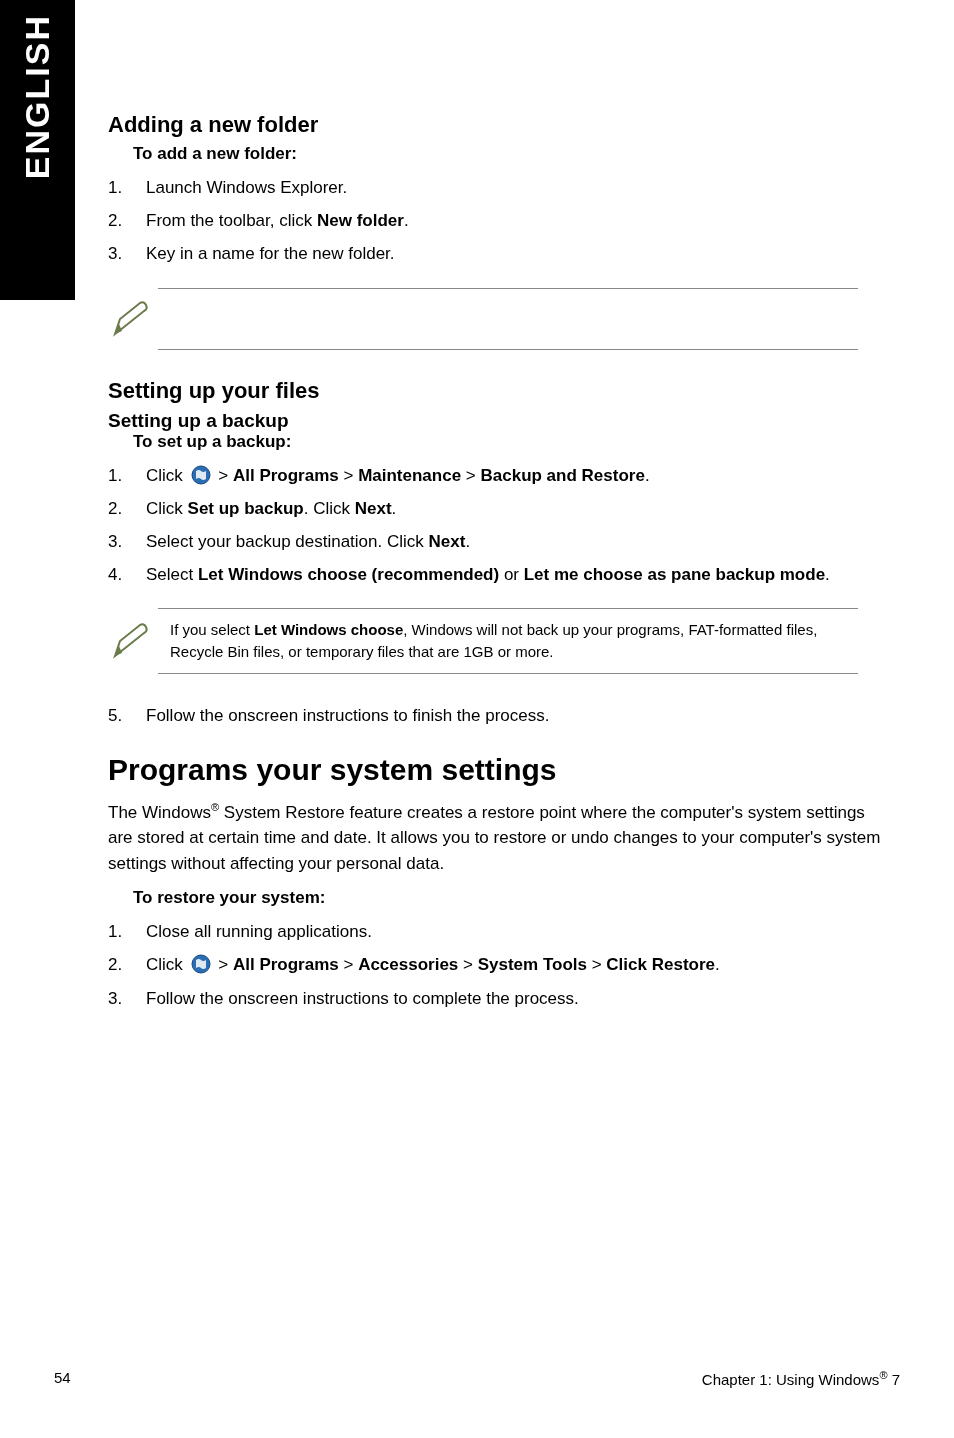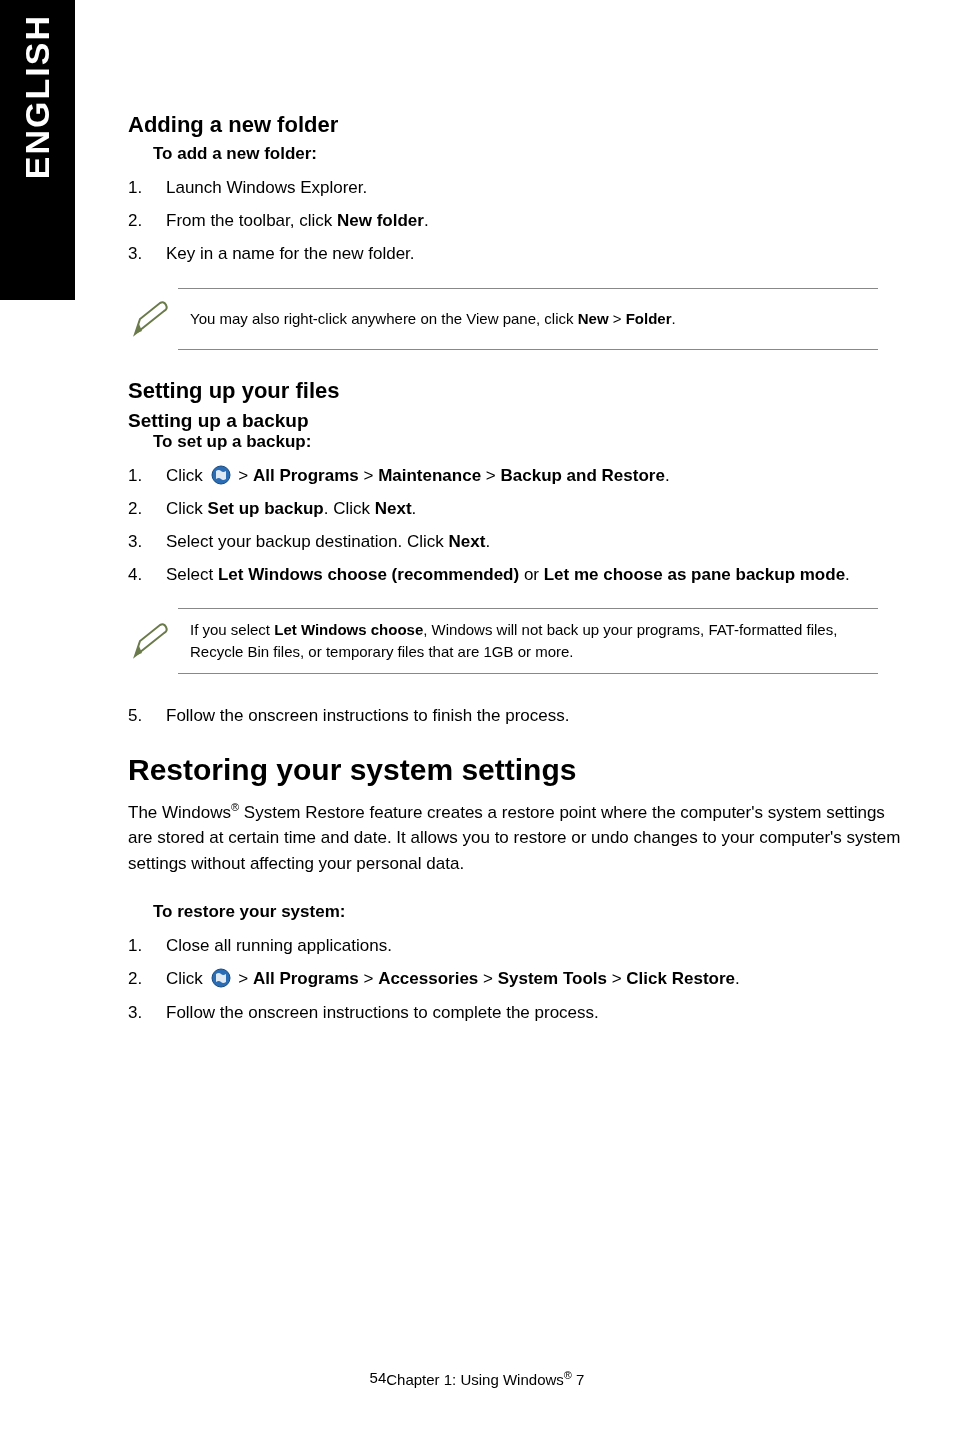--- a/index.html
+++ b/index.html
@@ -19,48 +19,48 @@
       writing-mode: vertical-rl;
       font-weight: bold;
       font-size: 34px;
       letter-spacing: 2px;
       color: #fff;
       transform: rotate(180deg);
       font-family: Arial, Helvetica, sans-serif;
     }
     .content {
       position: absolute;
-      left: 128px;
+      left: 108px;
       top: 112px;
       width: 780px;
     }
     h2.section { font-size: 22px; font-weight: bold; margin-bottom: 6px; }
     h3.sub { font-size: 19px; font-weight: bold; }
     .bold-line { font-size: 17px; font-weight: bold; margin-bottom: 10px; margin-left: 25px; }
     ol.steps { list-style: none; padding: 0; margin: 0 0 20px 0; }
     ol.steps li { font-size: 17px; line-height: 1.6; padding-left: 38px; position: relative; margin-bottom: 6px; }
     ol.steps li .num { position: absolute; left: 0; top: 0; }
     .step-text { display: inline; }
     .note-block { margin: 14px 0 28px 50px; width: 700px; }
     .note-rule { border: none; border-top: 1px solid #888; margin: 0; }
     .note-row { display: flex; align-items: center; padding: 10px 0 10px 0; gap: 18px; }
     .note-row .pen-wrap { width: 44px; flex: 0 0 44px; display:flex; align-items:center; justify-content:center; margin-left:-50px; }
     .note-row .note-text { font-size: 15px; line-height: 1.45; }
     .h1-main { font-size: 30px; font-weight: bold; margin: 24px 0 12px 0; }
-    p.body { font-size: 17px; line-height: 1.5; margin-bottom: 18px; }
+    p.body { font-size: 17px; line-height: 1.5; margin-bottom: 4px; }
     .sup { font-size: 11px; vertical-align: super; }
     .icon-img { display: inline-block; width: 22px; height: 20px; vertical-align: -4px; margin: 0 2px; position: relative; }
     .icon-img svg { width: 22px; height: 20px; }
     .footer {
       position: absolute;
       bottom: 50px;
       left: 54px;
       right: 54px;
       display: flex;
-      justify-content: center;
+      justify-content: space-between;
       font-size: 15px;
     }
     .pen-svg { width: 40px; height: 40px; }
     b { font-weight: bold; }
     .spacer-sm { height: 8px; }
   </style>
 </head>
 <body>
 
 <div class="page">
@@ -91,23 +91,20 @@
     </ol>
 
     <div class="note-block">
       <hr class="note-rule">
       <div class="note-row">
         <div class="pen-wrap">
           <svg class="pen-svg" viewBox="0 0 40 40">
               <path d="M5 35 L10 20 L30 4 Q34 2 36 6 Q38 10 34 12 L14 28 Z" fill="none" stroke="#6a7a4a" stroke-width="2"></path>
               <path d="M5 35 L12 32 L9 25 Z" fill="#6a7a4a"></path>
             </svg>
-        </div>
-        <div class="note-text">
-          <span>You may also right-click anywhere on the View pane, click </span><b>New</b><span> &gt; </span><b>Folder</b><span>.</span>
         </div>
       </div>
       <hr class="note-rule">
     </div>
 
     <h2 class="section">Setting up your files</h2>
     <h3 class="sub">Setting up a backup</h3>
     <div class="bold-line">To set up a backup:</div>
     <ol class="steps">
       <li>
@@ -155,21 +152,21 @@
       <hr class="note-rule">
     </div>
 
     <ol class="steps">
       <li>
         <span class="num">5.</span>
         <span class="step-text">Follow the onscreen instructions to finish the process.</span>
       </li>
     </ol>
 
-    <h1 class="h1-main">Restoring your system settings</h1>
+    <h1 class="h1-main">Programs your system settings</h1>
     <p class="body">
       <span>The Windows</span><span class="sup">®</span><span> System Restore feature creates a restore point where the computer's system settings are stored at certain time and date. It allows you to restore or undo changes to your computer's system settings without affecting your personal data.</span>
     </p>
     <div class="spacer-sm"></div>
     <div class="bold-line">To restore your system:</div>
     <ol class="steps">
       <li>
         <span class="num">1.</span>
         <span class="step-text">Close all running applications.</span>
       </li>

